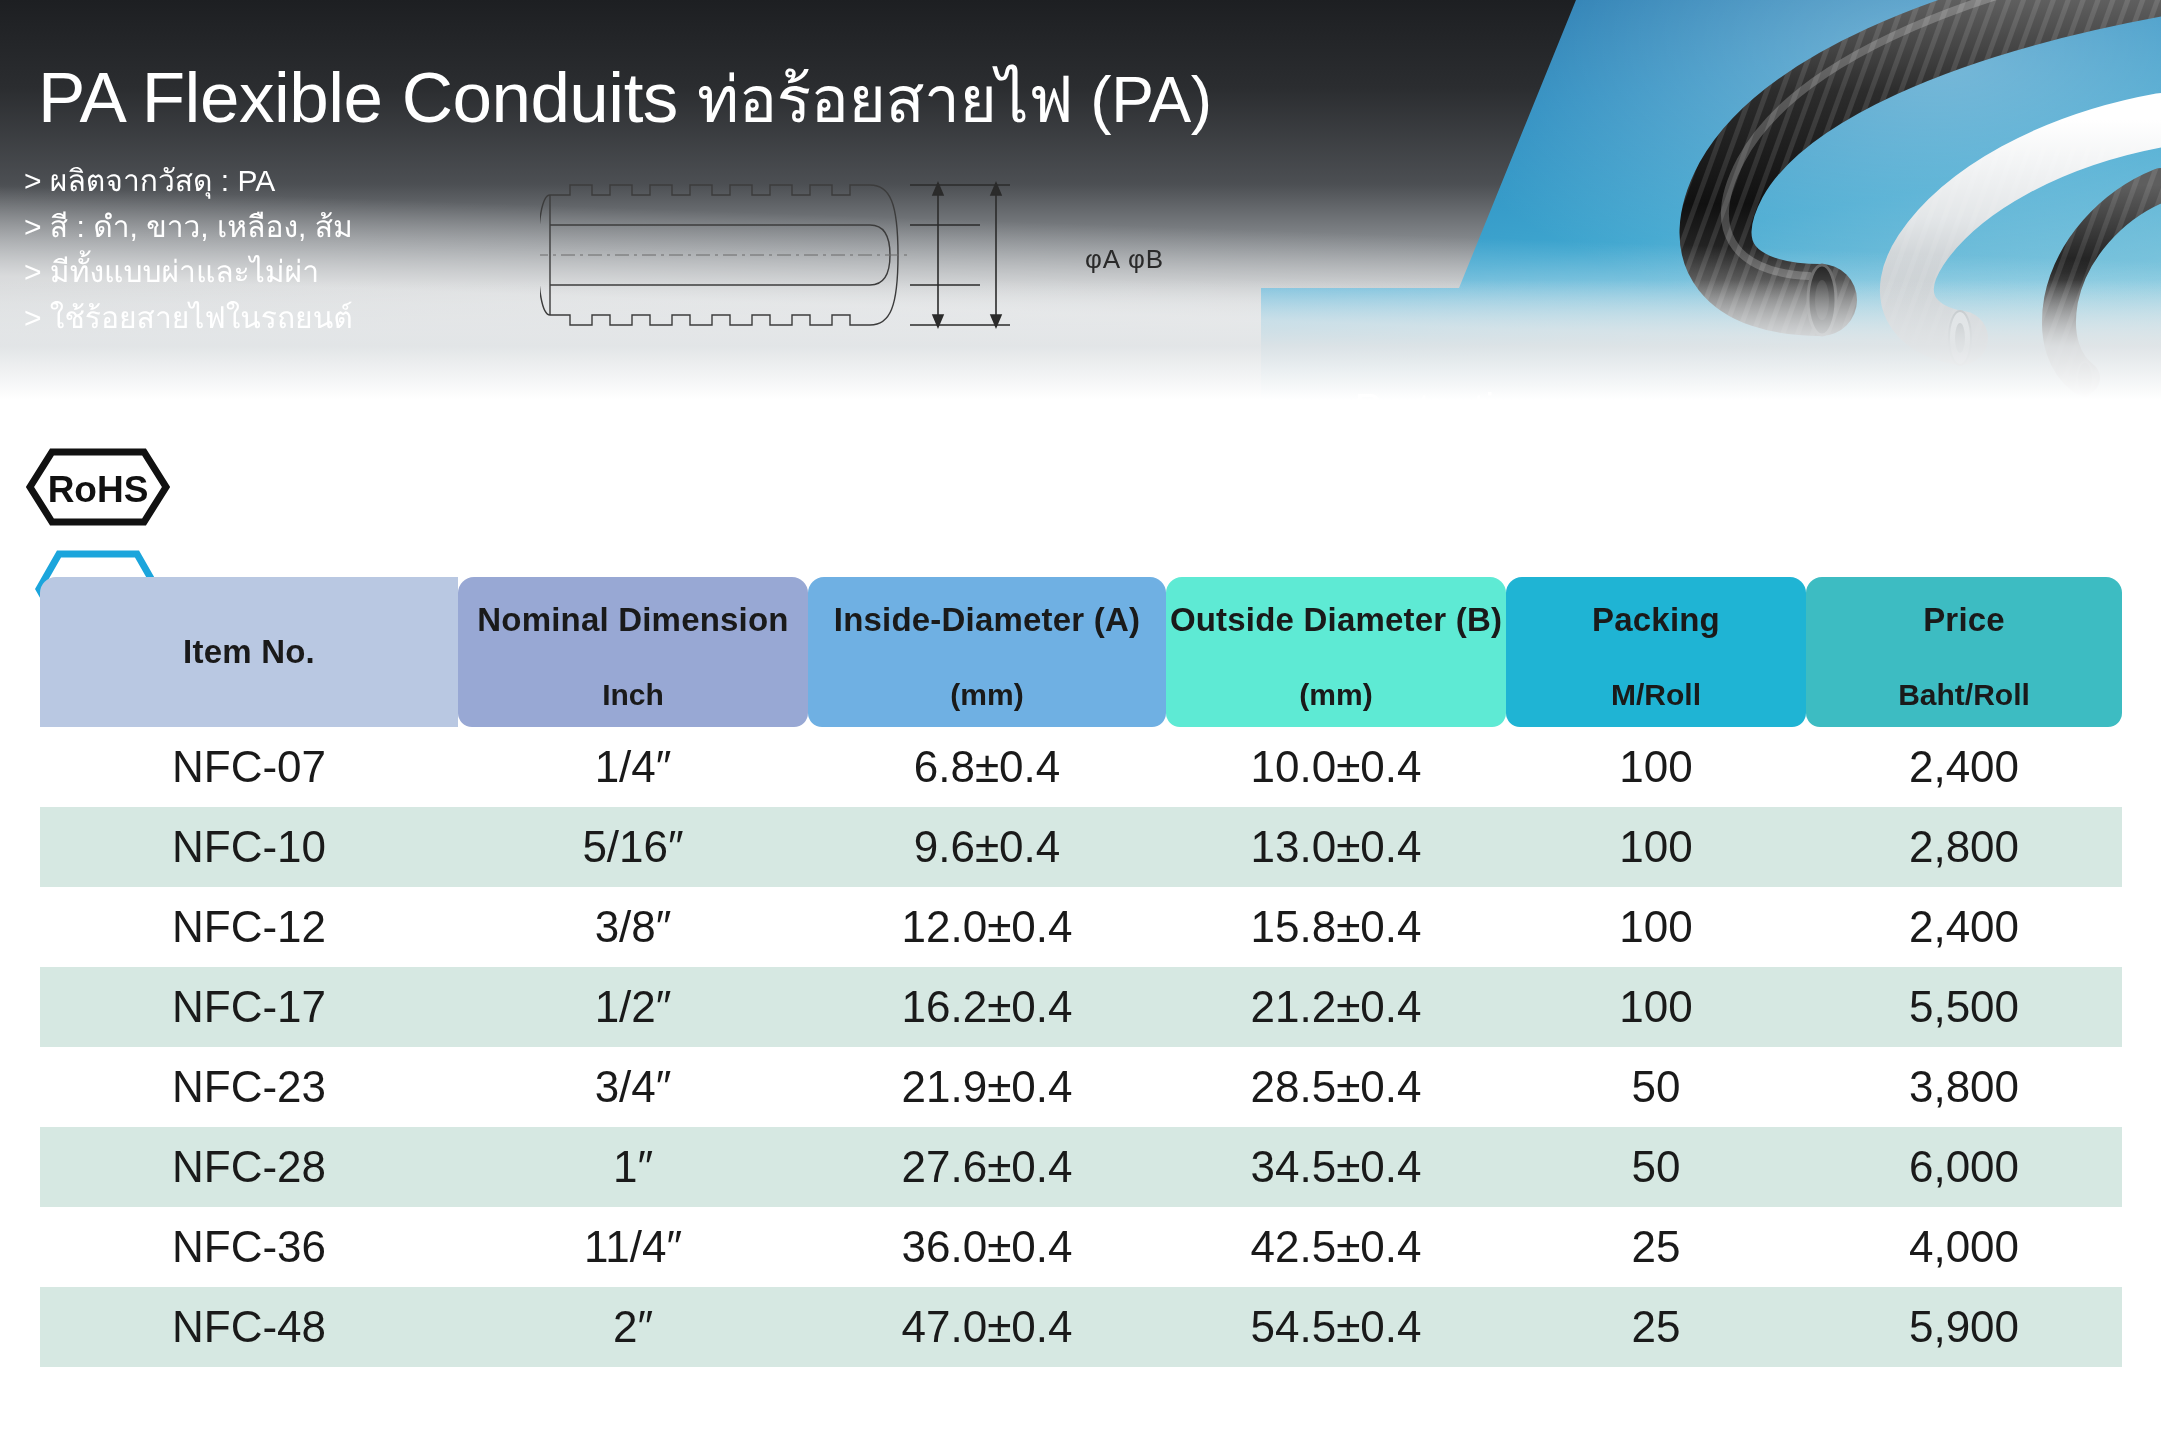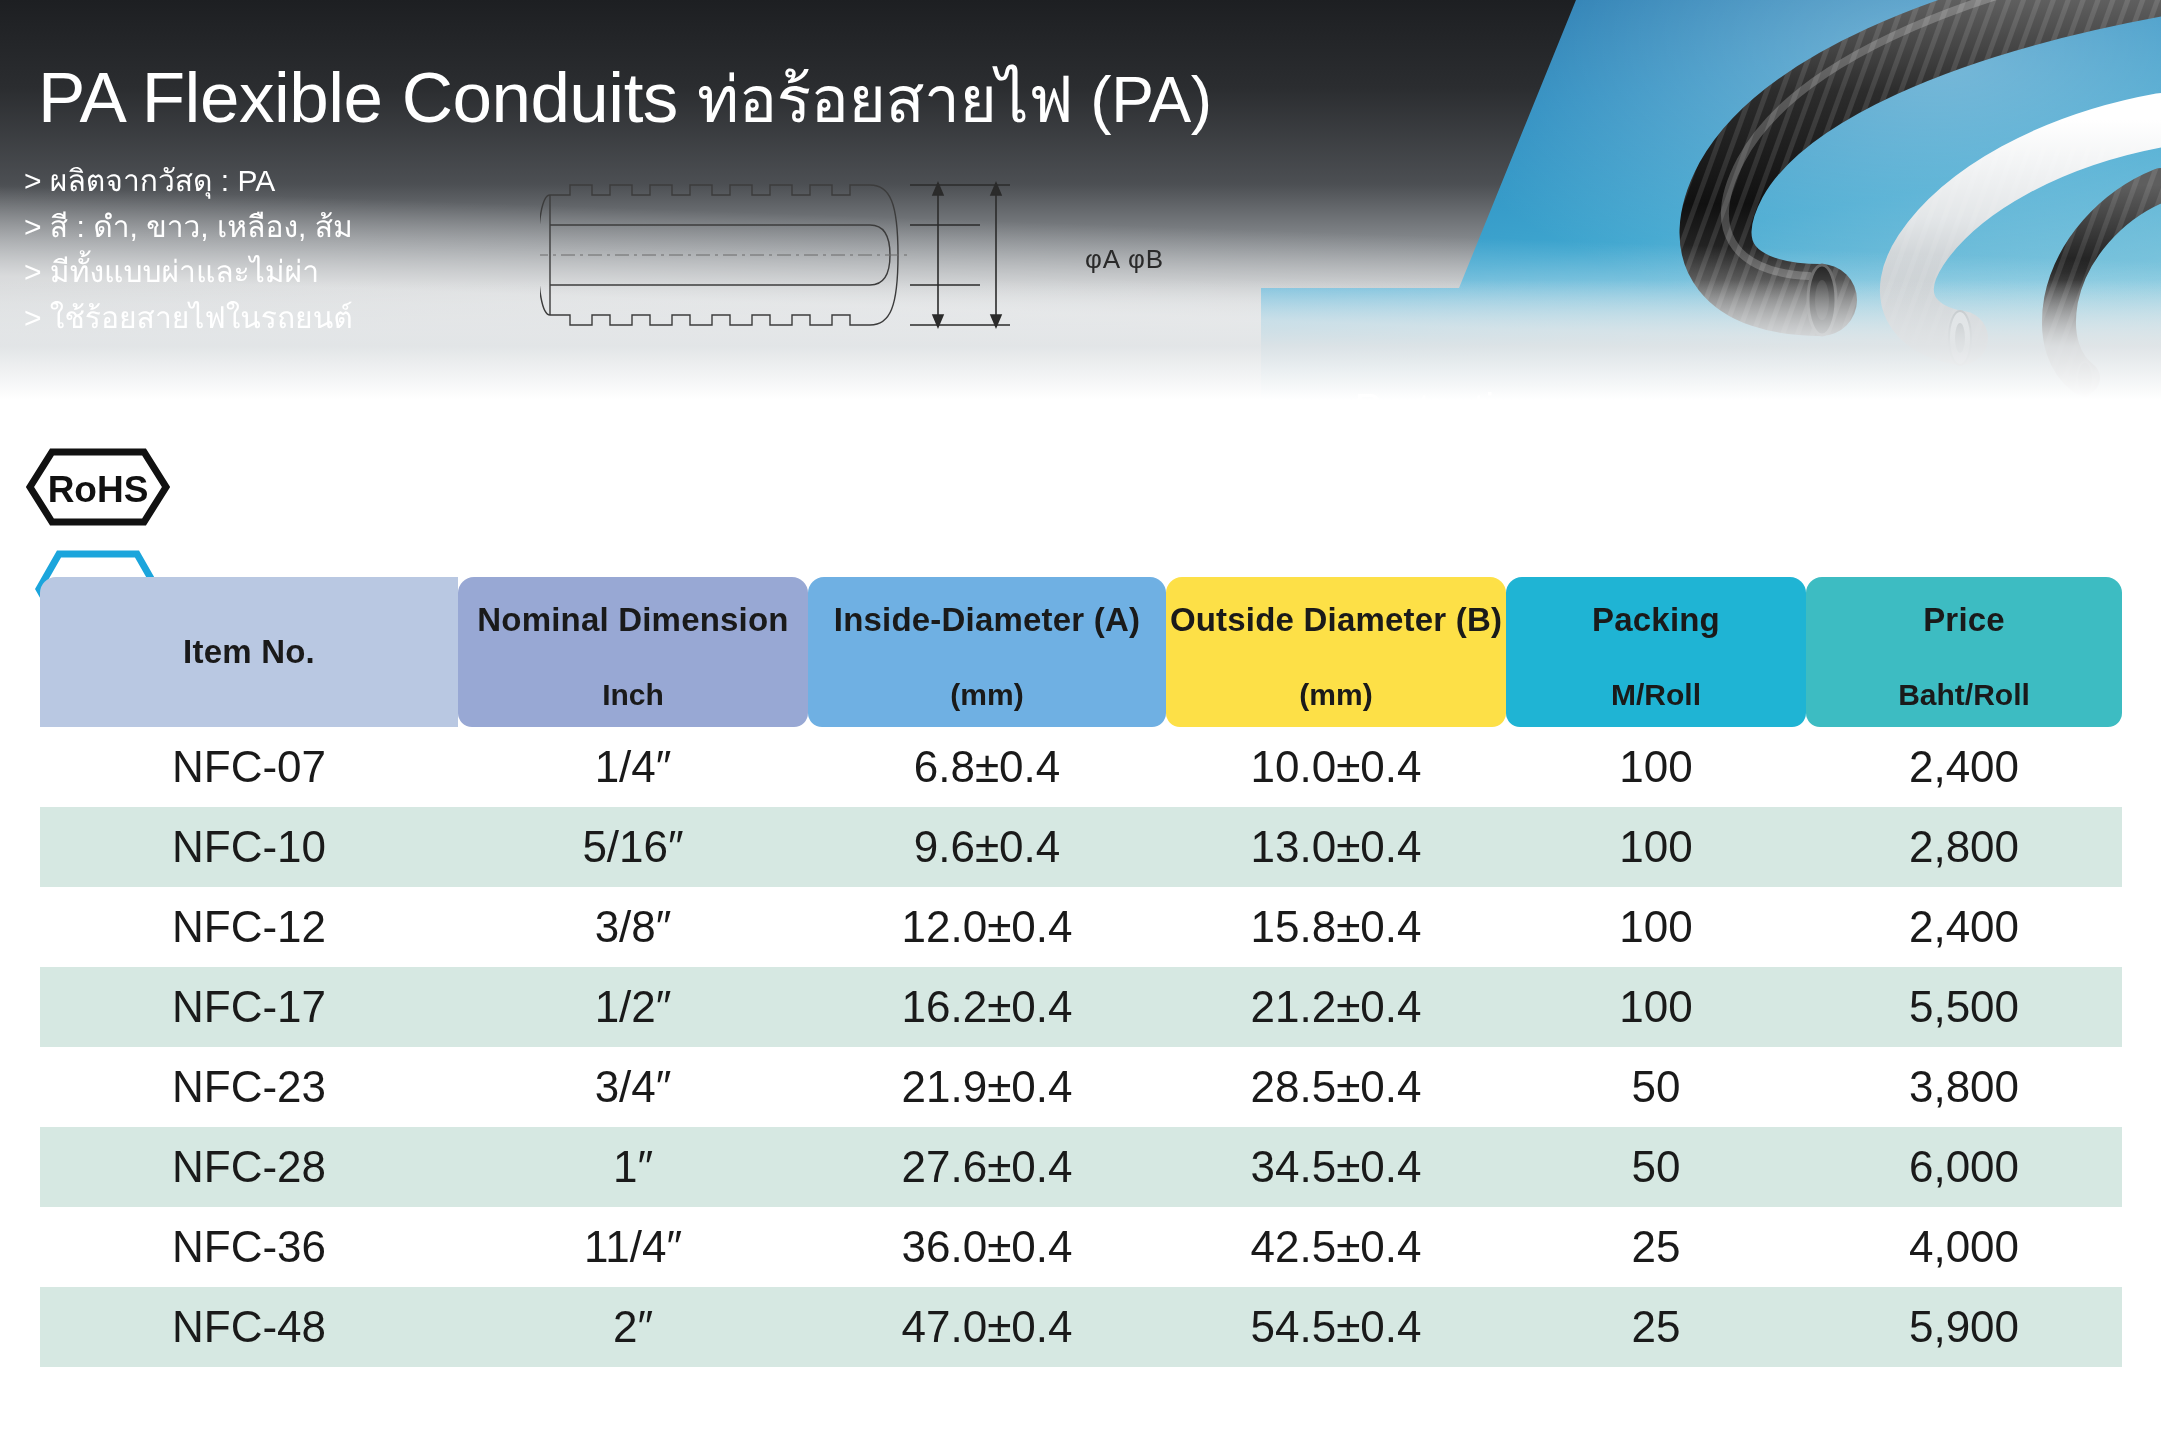--- a/index.html
+++ b/index.html
@@ -131,21 +131,21 @@
   }
   .hdr-bot th {
     height: 64px;
     font-size: 30px;
     font-weight: 700;
     color: #1a1a1a;
   }
   .c-item   { background: #b9c8e2; }
   .c-nom    { background: #98a8d4; }
   .c-id     { background: #6fb0e3; }
-  .c-od     { background: #fde047; margin-left: 28px; }
+  .c-od     { background: #5eead4; margin-left: 28px; }
   .c-pack   { background: #1fb4d4; }
   .c-price  { background: #3dbcc2; }
 
   .hdr-top th.c-item  { border-top-left-radius: 16px; }
   .hdr-top th.c-nom   { border-top-left-radius: 16px; border-top-right-radius: 16px; }
   .hdr-top th.c-id    { border-top-left-radius: 16px; border-top-right-radius: 16px; }
   .hdr-top th.c-od    { border-top-left-radius: 16px; border-top-right-radius: 16px; }
   .hdr-top th.c-pack  { border-top-left-radius: 16px; border-top-right-radius: 16px; }
   .hdr-top th.c-price { border-top-left-radius: 16px; border-top-right-radius: 16px; margin-left: 42px; }
 

